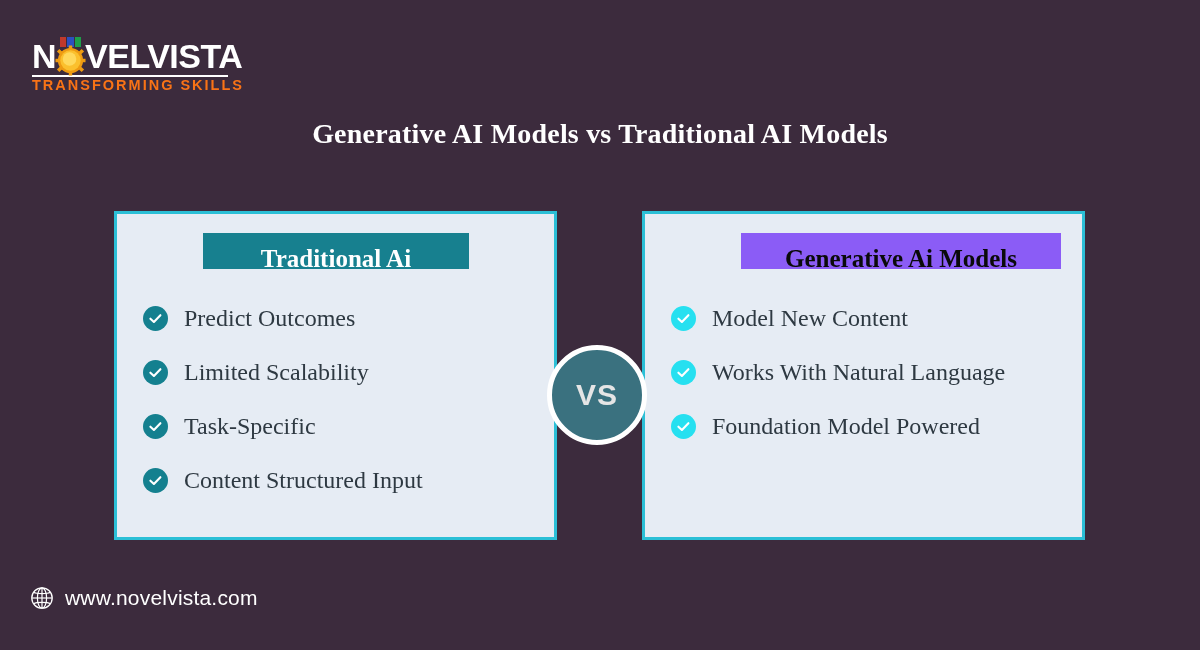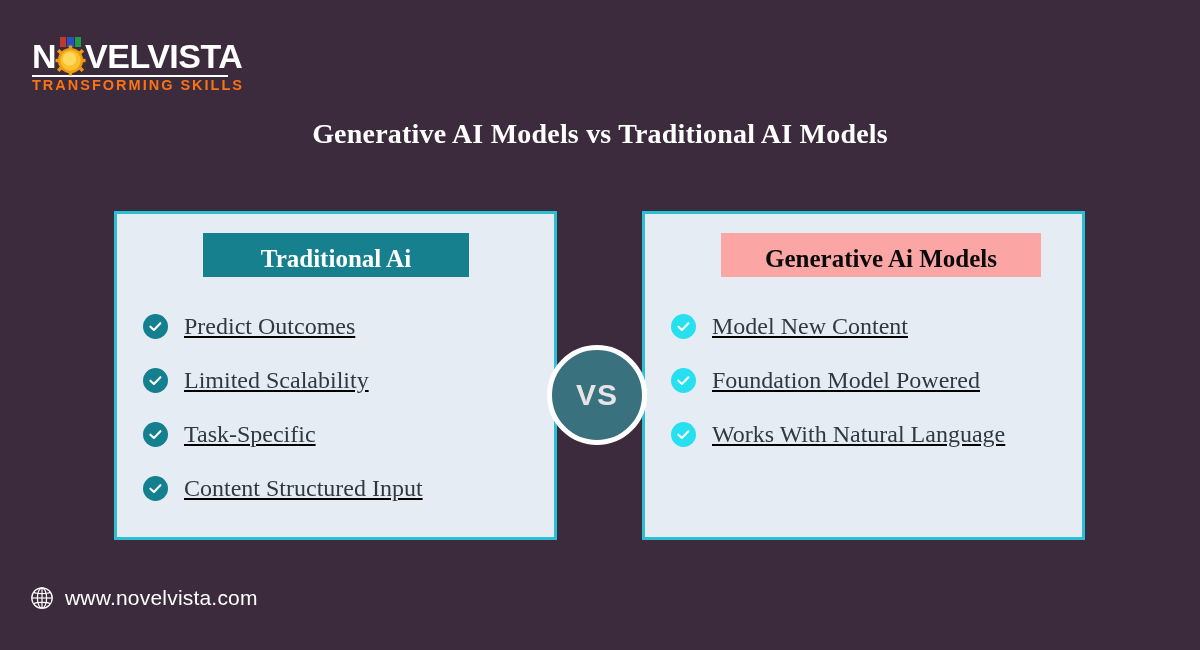--- a/index.html
+++ b/index.html
@@ -103,51 +103,50 @@
     border: 3px solid #2BBFD6;
     box-shadow: 0 0 0 0 rgba(0,0,0,0);
   }
   #card-left  { left: 114px; }
   #card-right { left: 642px; }
 
   .card-badge {
     font-family: "Liberation Serif", serif;
     font-weight: bold;
     font-size: 26px;
-    height: 44px;
+    height: 36px;
     line-height: 52px;
     text-align: center;
     margin-top: 19px;
     white-space: nowrap;
   }
   #badge-left {
     background: #17808F;
     color: #FFFFFF;
     width: 266px;
     margin-left: 86px;
     font-size: 25px;
   }
   #badge-right {
-    background: #fca5a5;
+    background: #8b5cf6;
     color: #0A0A0A;
     width: 320px;
-    margin-left: 76px;
+    margin-left: 96px;
     font-size: 25px;
   }
 
   .feature-list {
     list-style: none;
     margin-top: 22px;
   }
   .feature-item {
     display: flex;
     align-items: center;
     height: 54px;
     padding-left: 26px;
-    text-decoration: underline;
   }
   .check-icon {
     flex: 0 0 auto;
     width: 25px;
     height: 25px;
     border-radius: 50%;
     display: flex;
     align-items: center;
     justify-content: center;
     margin-right: 16px;
@@ -293,29 +292,29 @@
           </svg>
       </span>
       <span class="feature-label">Model New Content</span>
     </li>
     <li class="feature-item">
       <span class="check-icon">
         <svg width="15" height="15" viewBox="0 0 15 15" aria-hidden="true">
             <path d="M2.4 7.7 L5.9 11.0 L12.4 4.2" fill="none" stroke="#FFFFFF" stroke-width="2.1" stroke-linecap="round" stroke-linejoin="round"></path>
           </svg>
       </span>
+      <span class="feature-label">Works With Natural Language</span>
+    </li>
+    <li class="feature-item">
+      <span class="check-icon">
+        <svg width="15" height="15" viewBox="0 0 15 15" aria-hidden="true">
+            <path d="M2.4 7.7 L5.9 11.0 L12.4 4.2" fill="none" stroke="#FFFFFF" stroke-width="2.1" stroke-linecap="round" stroke-linejoin="round"></path>
+          </svg>
+      </span>
       <span class="feature-label">Foundation Model Powered</span>
-    </li>
-    <li class="feature-item">
-      <span class="check-icon">
-        <svg width="15" height="15" viewBox="0 0 15 15" aria-hidden="true">
-            <path d="M2.4 7.7 L5.9 11.0 L12.4 4.2" fill="none" stroke="#FFFFFF" stroke-width="2.1" stroke-linecap="round" stroke-linejoin="round"></path>
-          </svg>
-      </span>
-      <span class="feature-label">Works With Natural Language</span>
     </li>
   </ul>
 </div>
 
 <div id="vs-badge">
   <span id="vs-label">VS</span>
 </div>
 
 <div id="footer">
   <span id="globe-icon">

